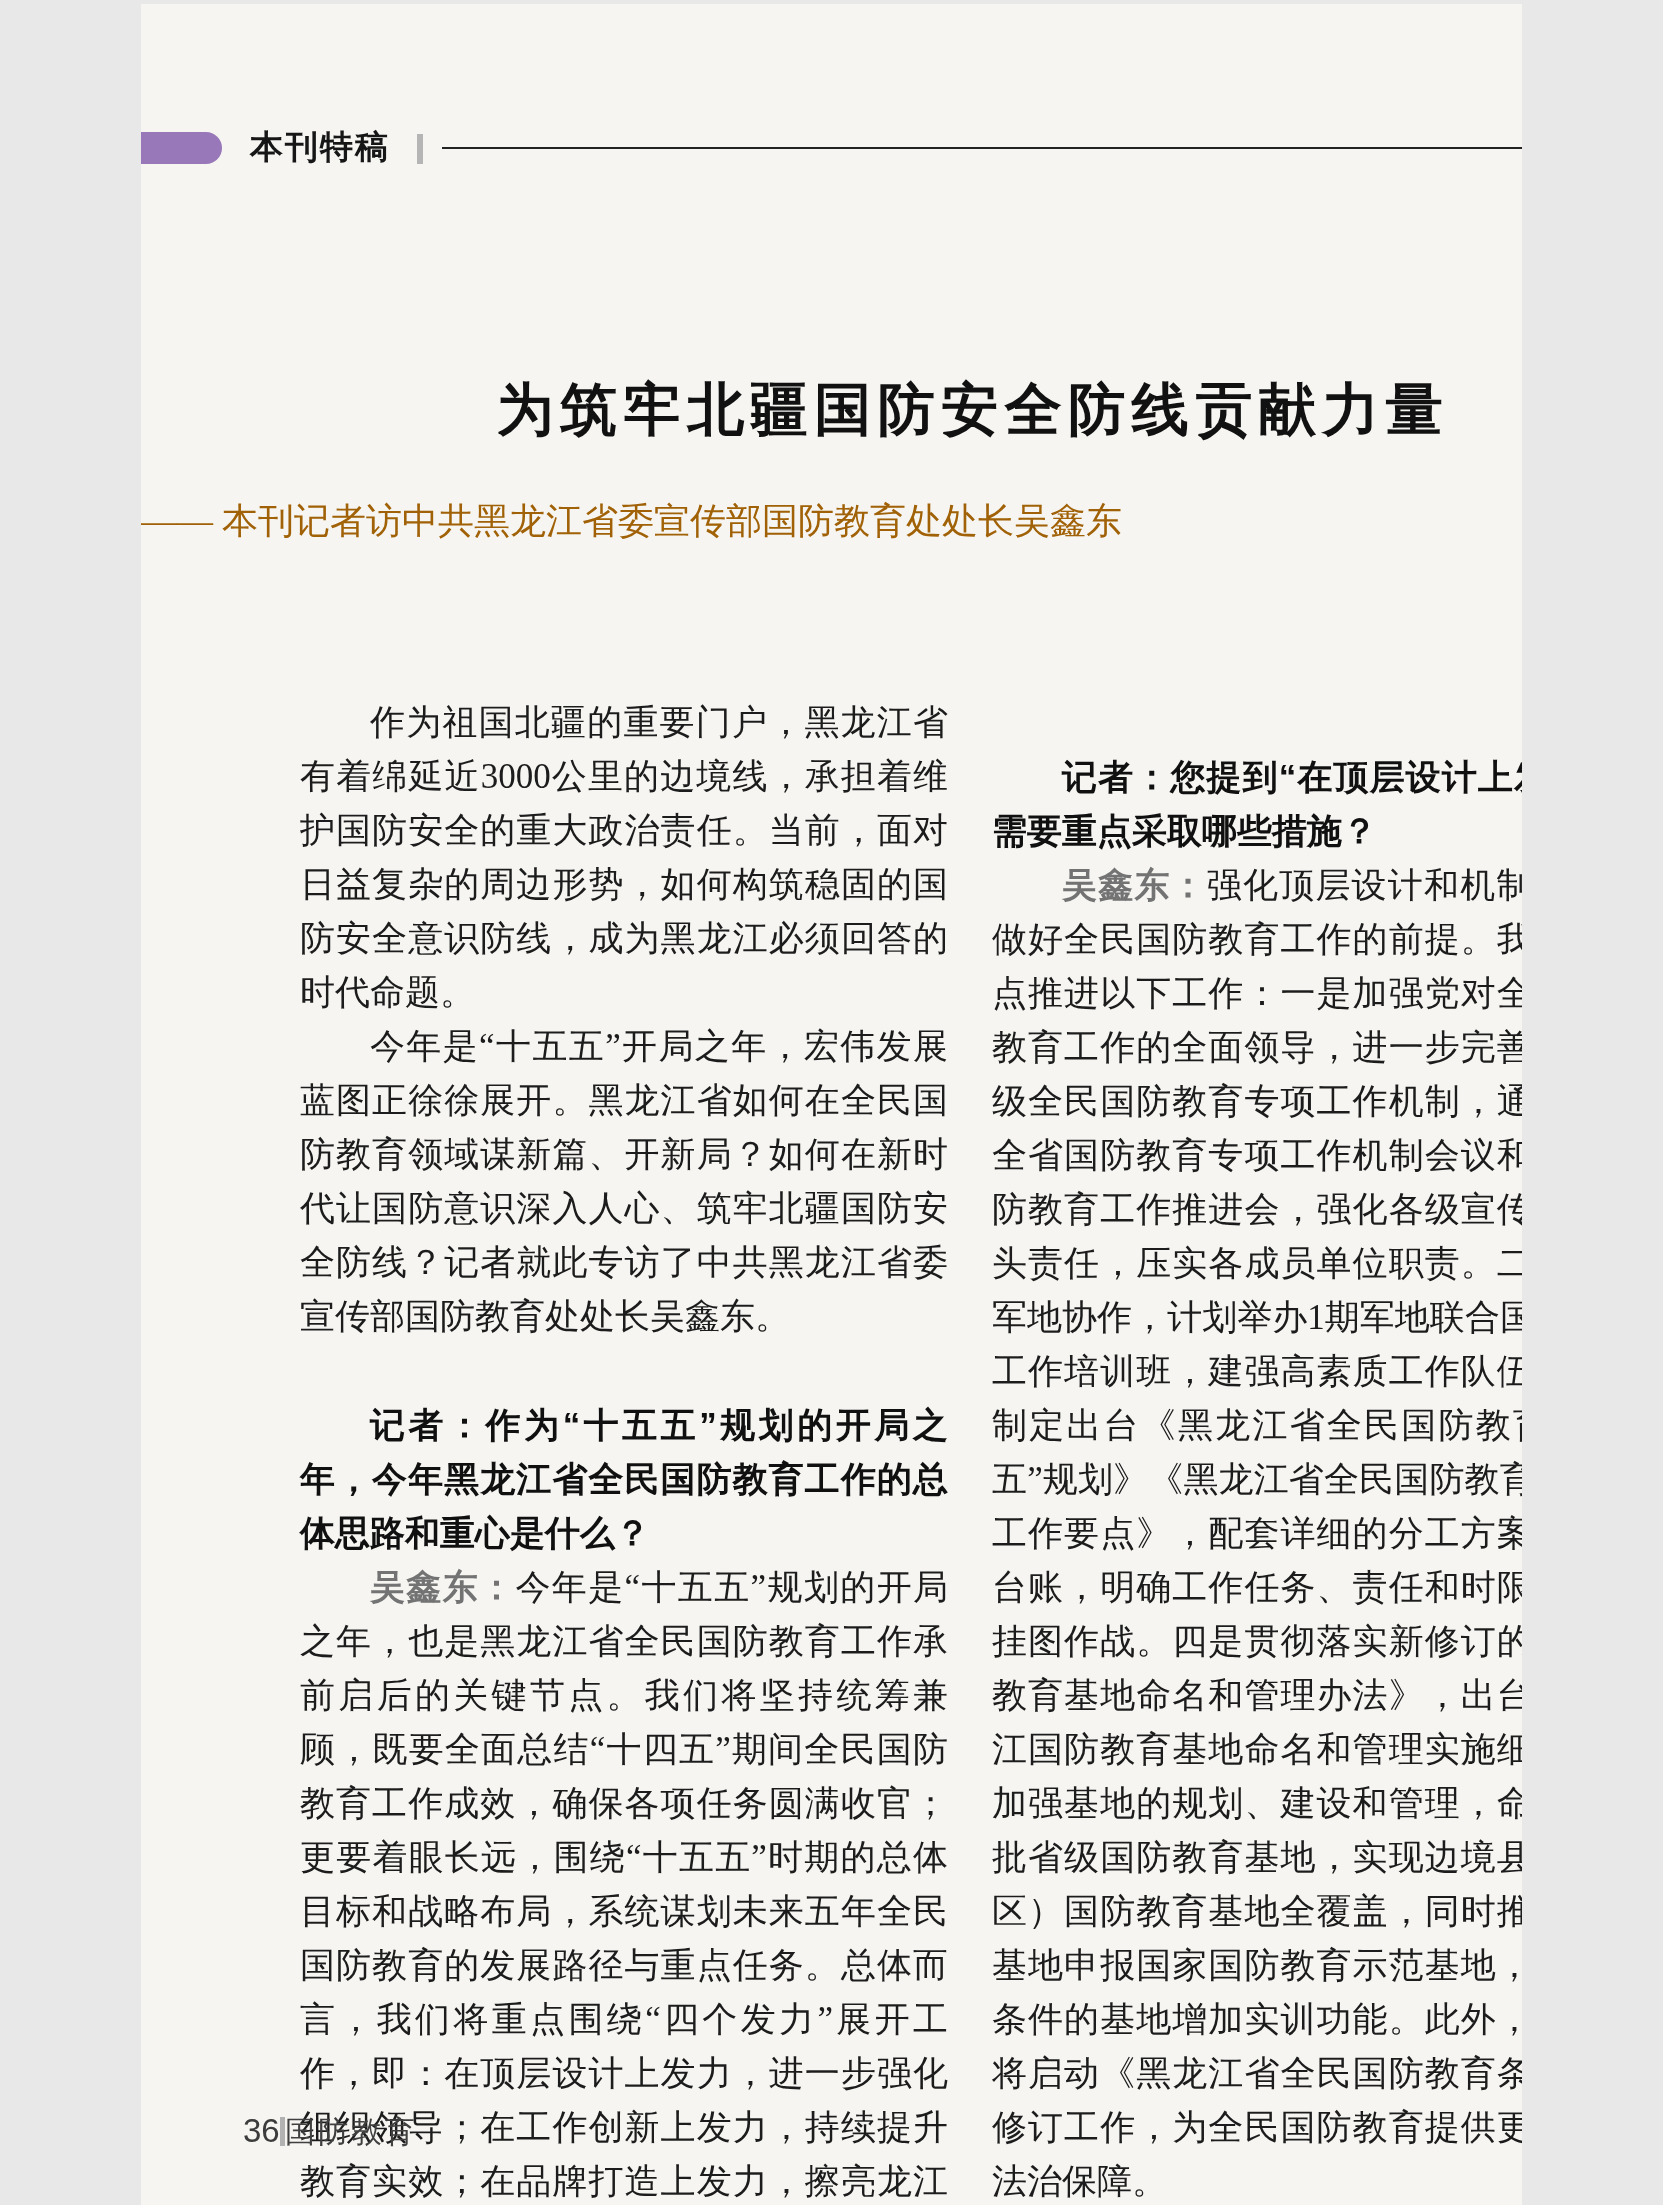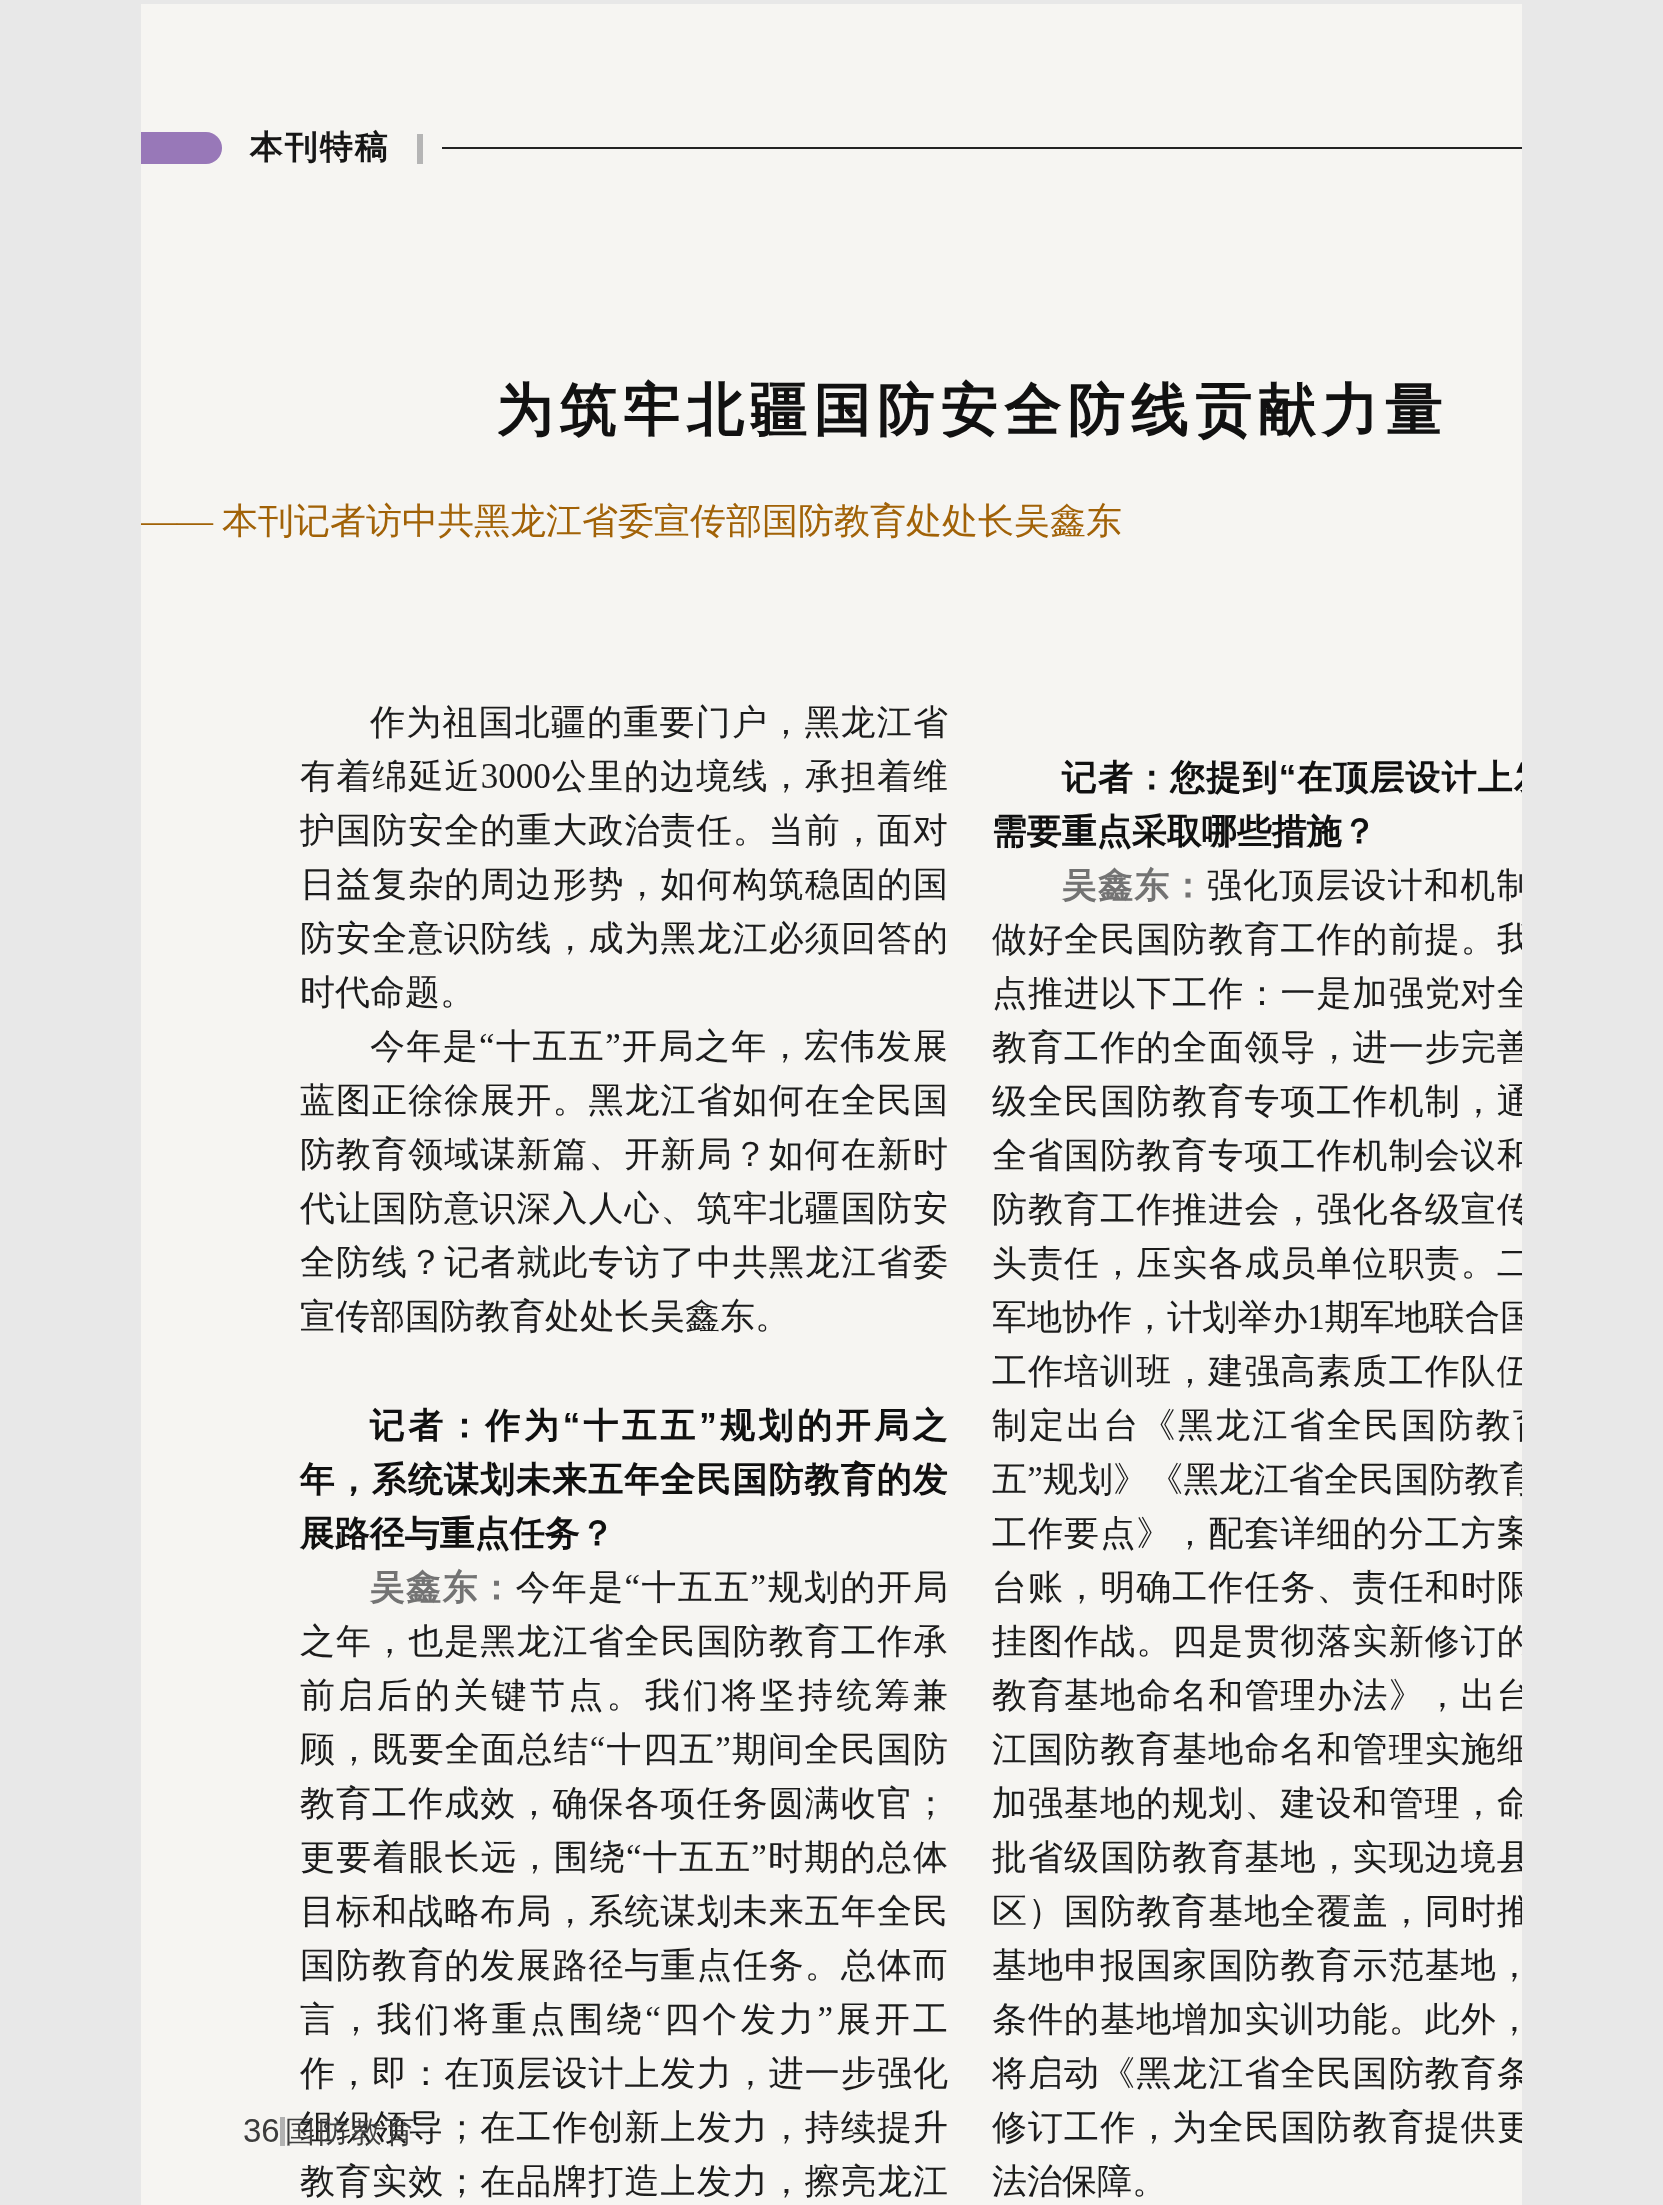--- a/index.html
+++ b/index.html
@@ -47,21 +47,21 @@
   <div class="tag-bar"></div>
   <div class="header-rule" style="background: rgb(35, 35, 35);"></div>
 
   <h1 class="article-title">为筑牢北疆国防安全防线贡献力量</h1>
   <div class="article-subtitle">—— 本刊记者访中共黑龙江省委宣传部国防教育处处长吴鑫东</div>
 
   <main class="columns">
     <div class="col">
       <p class="indent">作为祖国北疆的重要门户，黑龙江省有着绵延近3000公里的边境线，承担着维护国防安全的重大政治责任。当前，面对日益复杂的周边形势，如何构筑稳固的国防安全意识防线，成为黑龙江必须回答的时代命题。</p>
       <p class="indent">今年是“十五五”开局之年，宏伟发展蓝图正徐徐展开。黑龙江省如何在全民国防教育领域谋新篇、开新局？如何在新时代让国防意识深入人心、筑牢北疆国防安全防线？记者就此专访了中共黑龙江省委宣传部国防教育处处长吴鑫东。</p>
-      <p class="question">记者：作为“十五五”规划的开局之年，系统谋划未来五年全民国防教育的发展路径与重点任务？</p>
+      <p class="question">记者：作为“十五五”规划的开局之年，今年黑龙江省全民国防教育工作的总体思路和重心是什么？</p>
       <p class="indent"><span class="speaker">吴鑫东：</span><span>今年是“十五五”规划的开局之年，也是黑龙江省全民国防教育工作承前启后的关键节点。我们将坚持统筹兼顾，既要全面总结“十四五”期间全民国防教育工作成效，确保各项任务圆满收官；更要着眼长远，围绕“十五五”时期的总体目标和战略布局，系统谋划未来五年全民国防教育的发展路径与重点任务。总体而言，我们将重点围绕“四个发力”展开工作，即：在顶层设计上发力，进一步强化组织领导；在工作创新上发力，持续提升教育实效；在品牌打造上发力，擦亮龙江特色名片；在宣传普及上发力，构建全媒体传</span></p>
     </div>
     <div class="col">
       <p class="question">记者：您提到“在顶层设计上发力”，需要重点采取哪些措施？</p>
       <p class="indent"><span class="speaker">吴鑫东：</span><span>强化顶层设计和机制保障是做好全民国防教育工作的前提。我们将重点推进以下工作：一是加强党对全民国防教育工作的全面领导，进一步完善全省各级全民国防教育专项工作机制，通过召开全省国防教育专项工作机制会议和全民国防教育工作推进会，强化各级宣传部门牵头责任，压实各成员单位职责。二是深化军地协作，计划举办1期军地联合国防教育工作培训班，建强高素质工作队伍。三是制定出台《黑龙江省全民国防教育“十五五”规划》《黑龙江省全民国防教育2026年工作要点》，配套详细的分工方案和工作台账，明确工作任务、责任和时限，实施挂图作战。四是贯彻落实新修订的《国防教育基地命名和管理办法》，出台《黑龙江国防教育基地命名和管理实施细则》，加强基地的规划、建设和管理，命名新一批省级国防教育基地，实现边境县（市、区）国防教育基地全覆盖，同时推荐优秀基地申报国家国防教育示范基地，推动有条件的基地增加实训功能。此外，我们还将启动《黑龙江省全民国防教育条例》的修订工作，为全民国防教育提供更坚实的法治保障。</span></p>
     </div>
   </main>
 
   <footer class="page-footer">
     <span class="page-number">36</span>

